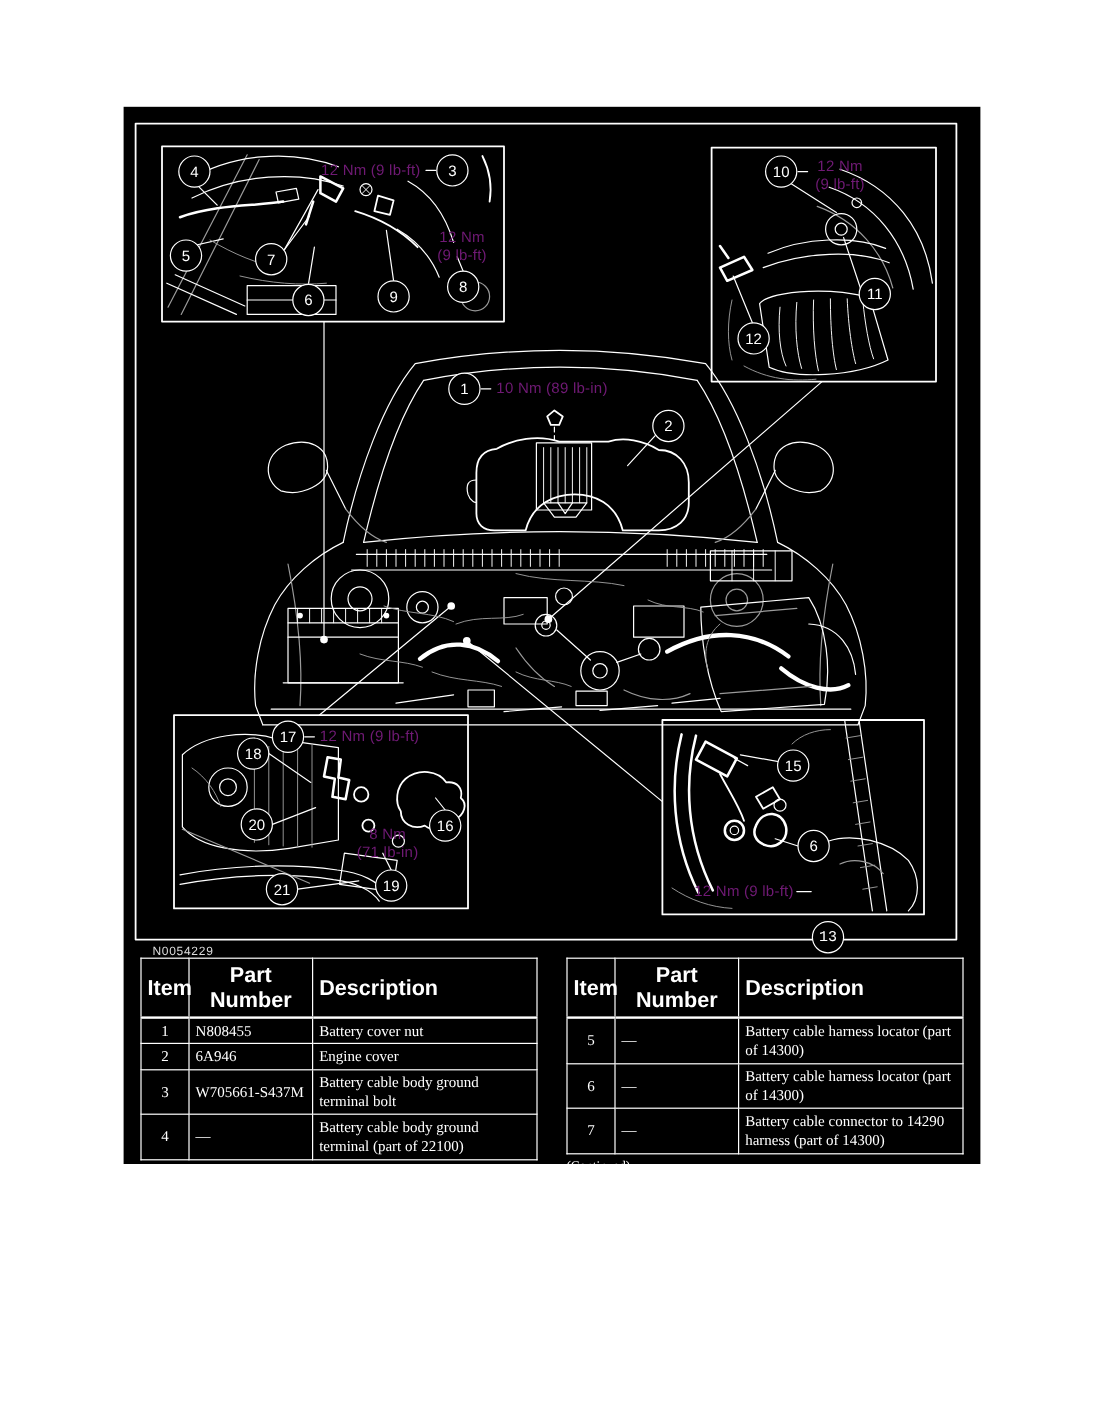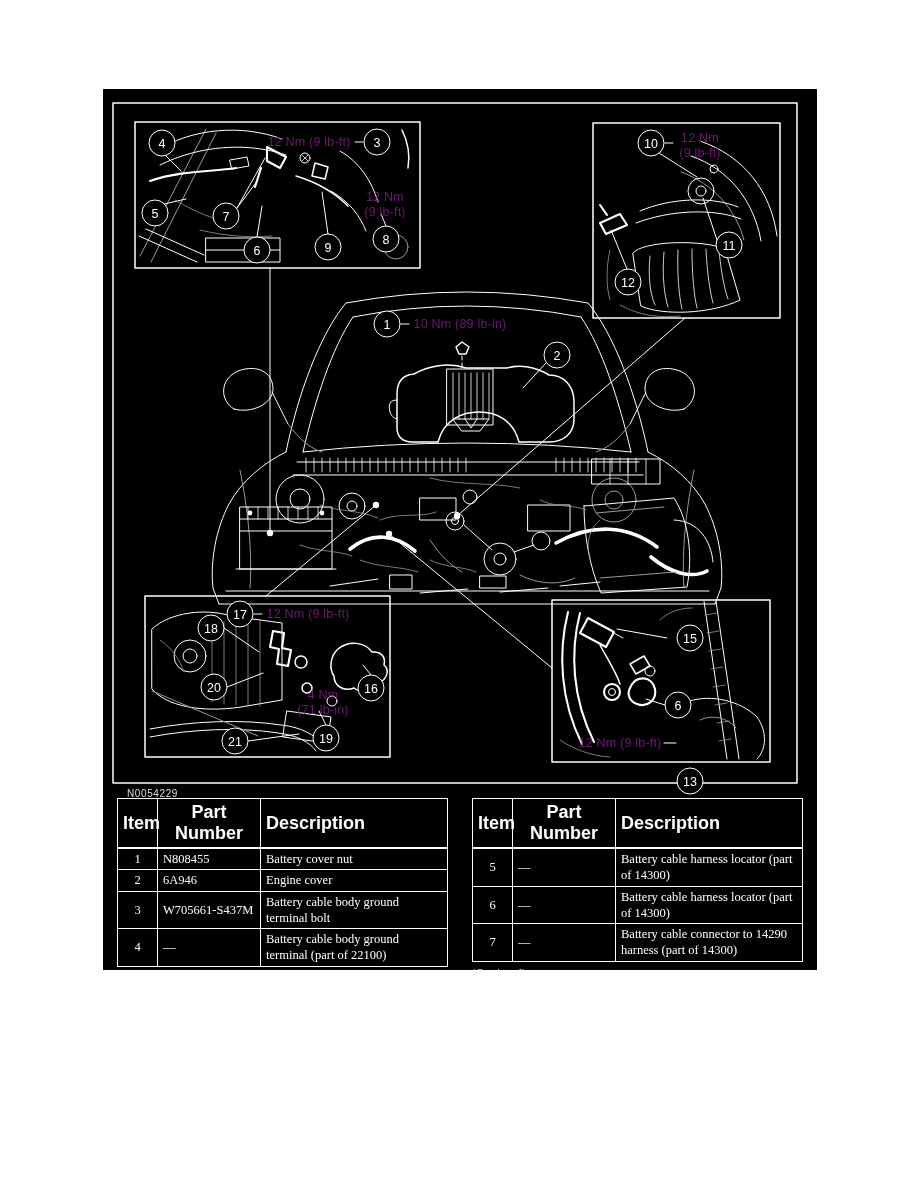--- a/index.html
+++ b/index.html
@@ -268,39 +268,39 @@
       <div class="callout" style="left: 377px; top: 142px;">3</div>
       <div class="callout" style="left: 162px; top: 143px;">4</div>
       <div class="callout" style="left: 155px; top: 213px;">5</div>
       <div class="callout" style="left: 257px; top: 250px;">6</div>
       <div class="callout" style="left: 226px; top: 216px;">7</div>
       <div class="callout" style="left: 386px; top: 239px;">8</div>
       <div class="callout" style="left: 328px; top: 247px;">9</div>
       <div class="callout" style="left: 651px; top: 143px;">10</div>
       <div class="callout" style="left: 729px; top: 245px;">11</div>
       <div class="callout" style="left: 628px; top: 282px;">12</div>
-      <div class="callout" style="left: 690px; top: 781px;">13</div>
+      <div class="callout" style="left: 690px; top: 781px; font-family: Liberation Mono, monospace;">13</div>
       <div class="callout" style="left: 678px; top: 705px;">6</div>
-      <div class="callout" style="left: 690px; top: 638px;">15</div>
+      <div class="callout" style="left: 661px; top: 638px;">15</div>
       <div class="callout" style="left: 371px; top: 688px;">16</div>
       <div class="callout" style="left: 240px; top: 614px;">17</div>
       <div class="callout" style="left: 211px; top: 628px;">18</div>
       <div class="callout" style="left: 326px; top: 738px;">19</div>
       <div class="callout" style="left: 214px; top: 687px;">20</div>
       <div class="callout" style="left: 235px; top: 741px;">21</div>
     </div>
   <div id="label-layer">
       <div class="torque-label" style="left: 309px; top: 142px;">12 Nm (9 lb-ft)</div>
       <div class="torque-label" style="left: 385px; top: 205px;">12 Nm
 (9 lb-ft)</div>
       <div class="torque-label" style="left: 700px; top: 146px;">12 Nm
 (9 lb-ft)</div>
       <div class="torque-label" style="left: 460px; top: 324px;">10 Nm (89 lb-in)</div>
       <div class="torque-label" style="left: 308px; top: 614px;">12 Nm (9 lb-ft)</div>
-      <div class="torque-label" style="left: 323px; top: 703px;">4 Nm
+      <div class="torque-label" style="left: 323px; top: 703px;">8 Nm
 (71 lb-in)</div>
       <div class="torque-label" style="left: 620px; top: 743px;">12 Nm (9 lb-ft)</div>
     </div>
   <div class="fig-id">N0054229</div>
 
   <div class="tbl tbl-left">
     <table>
       <colgroup>
           <col class="c-item">
           <col class="c-part">

